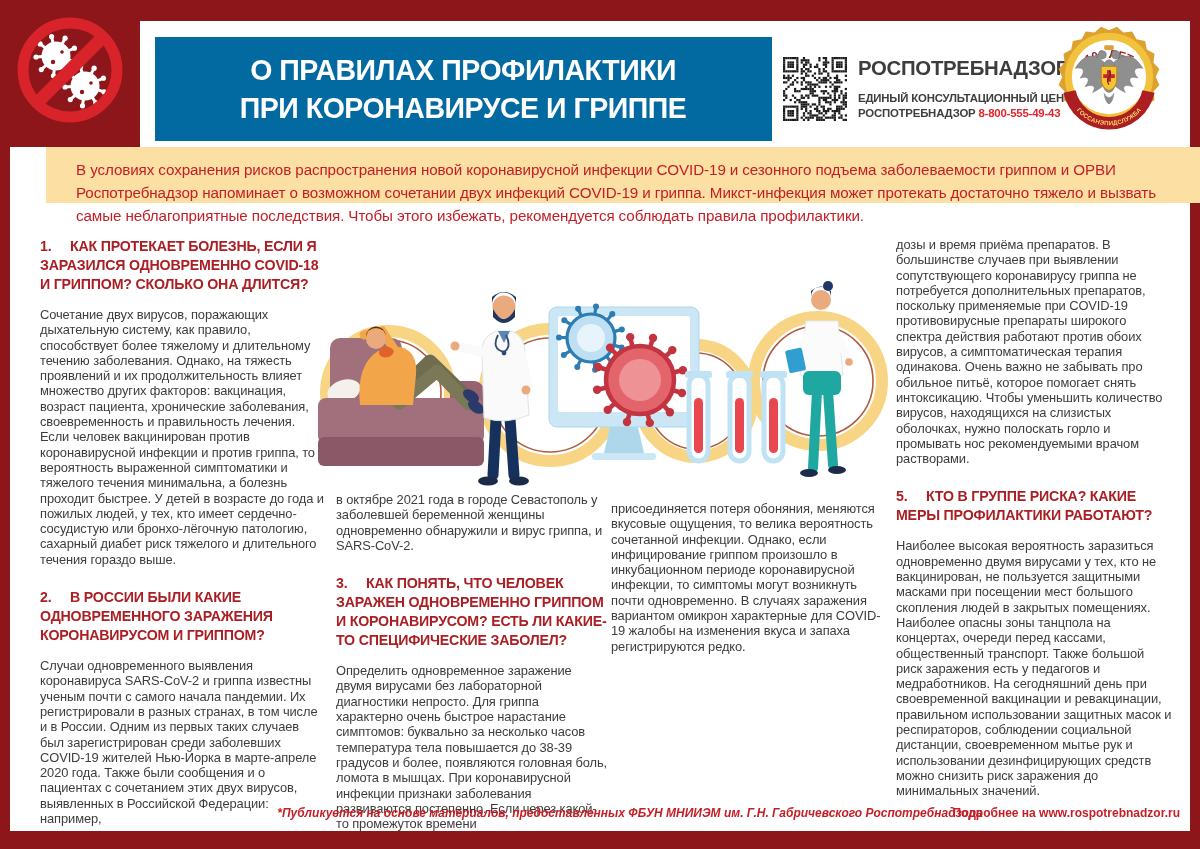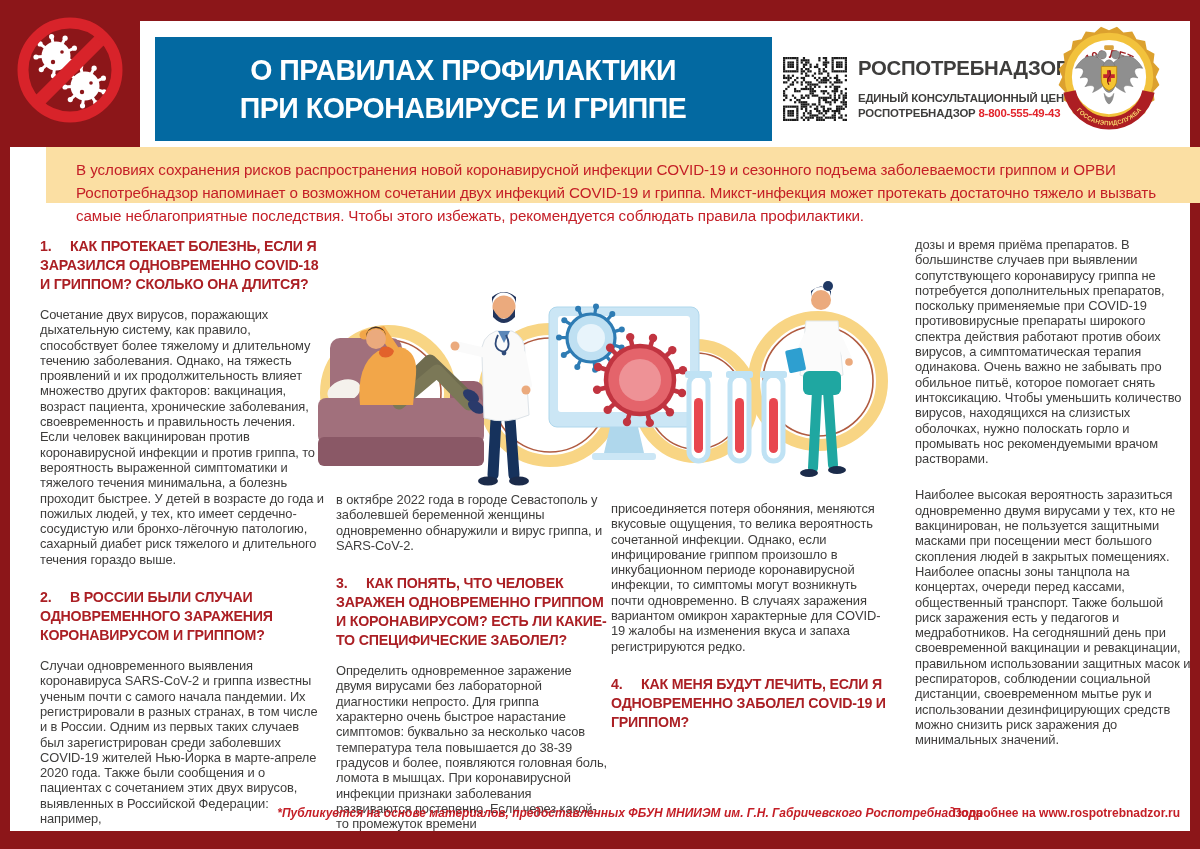--- a/index.html
+++ b/index.html
@@ -28,21 +28,21 @@
   #emblem-box{left:1056px;top:22px;width:106px;height:112px;}
   
   #intro-band{left:10px;top:147px;width:1180px;height:56px;background:#FBDFA3;box-sizing:border-box;
               padding:11px 26px 0 30px;margin-left:36px;}
   #intro-text{color:#C41E26;font-size:15.2px;line-height:23px;letter-spacing:-0.1px;}
   
   .col{position:absolute;}
   #col1{left:40px;top:237px;width:284px;}
   #col2{left:336px;top:492px;width:272px;}
   #col3{left:611px;top:501px;width:278px;}
-  #col4{left:896px;top:237px;width:277px;margin-left:19px;}
+  #col4{left:896px;top:237px;width:277px;}
   .h{color:#AB1F24;font-weight:bold;font-size:14.2px;line-height:19px;letter-spacing:-0.2px;margin:0 0 13px 0;}
   .hnum{display:inline-block;width:30px;}
   .p{color:#3E3D3C;font-size:12.9px;line-height:15.3px;letter-spacing:-0.1px;margin:0 0 21px 0;}
   
   #illustration{left:300px;top:243px;width:600px;height:246px;}
   
   #footer-attr{left:260px;top:806px;width:740px;text-align:center;color:#C41E26;
                font-size:12px;font-style:italic;font-weight:bold;}
   #footer-link{right:20px;top:806px;color:#C41E26;font-size:12px;font-weight:bold;}
 </style>
@@ -696,33 +696,33 @@
         <circle cx="521" cy="57" r="10" fill="#EBAA7D"></circle>
         <path d="M511,54 A10,10 0 0 1 531,53 L531,48 Q521,40 511,48 Z" fill="#1F3864"></path>
         <circle cx="528" cy="43" r="5" fill="#1F3864"></circle>
       </g>
     </svg>
   </div>
 
   <div class="col" id="col1">
       <div class="h"><span class="hnum">1.</span><span>КАК ПРОТЕКАЕТ БОЛЕЗНЬ, ЕСЛИ Я ЗАРАЗИЛСЯ ОДНОВРЕМЕННО COVID-18 И ГРИППОМ? СКОЛЬКО ОНА ДЛИТСЯ?</span></div>
       <p class="p">Сочетание двух вирусов, поражающих дыхательную систему, как правило, способствует более тяжелому и длительному течению заболевания. Однако, на тяжесть проявлений и их продолжительность влияет множество других факторов: вакцинация, возраст пациента, хронические заболевания, своевременность и правильность лечения. Если человек вакцинирован против коронавирусной инфекции и против гриппа, то вероятность выраженной симптоматики и тяжелого течения минимальна, а болезнь проходит быстрее. У детей в возрасте до года и пожилых людей, у тех, кто имеет сердечно-сосудистую или бронхо-лёгочную патологию, сахарный диабет риск тяжелого и длительного течения гораздо выше.</p>
-      <div class="h"><span class="hnum">2.</span><span>В РОССИИ БЫЛИ СЛУЧАИ ОДНОВРЕМЕННОГО ЗАРАЖЕНИЯ КОРОНАВИРУСОМ И ГРИППОМ?</span></div>
+      <div class="h"><span class="hnum">2.</span><span>В РОССИИ БЫЛИ КАКИЕ ОДНОВРЕМЕННОГО ЗАРАЖЕНИЯ КОРОНАВИРУСОМ И ГРИППОМ?</span></div>
       <p class="p">Случаи одновременного выявления коронавируса SARS-CoV-2 и гриппа известны ученым почти с самого начала пандемии. Их регистрировали в разных странах, в том числе и в России. Одним из первых таких случаев был зарегистрирован среди заболевших COVID-19 жителей Нью-Йорка в марте-апреле 2020 года. Также были сообщения и о пациентах с сочетанием этих двух вирусов, выявленных в Российской Федерации: например,</p>
     </div>
   <div class="col" id="col2">
-      <p class="p">в октябре 2022 года в городе Севастополь у заболевшей беременной женщины одновременно обнаружили и вирус гриппа, и SARS-CoV-2.</p>
+      <p class="p">в октябре 2021 года в городе Севастополь у заболевшей беременной женщины одновременно обнаружили и вирус гриппа, и SARS-CoV-2.</p>
       <div class="h"><span class="hnum">3.</span><span>КАК ПОНЯТЬ, ЧТО ЧЕЛОВЕК ЗАРАЖЕН ОДНОВРЕМЕННО ГРИППОМ И КОРОНАВИРУСОМ? ЕСТЬ ЛИ КАКИЕ-ТО СПЕЦИФИЧЕСКИЕ ЗАБОЛЕЛ?</span></div>
       <p class="p">Определить одновременное заражение двумя вирусами без лабораторной диагностики непросто. Для гриппа характерно очень быстрое нарастание симптомов: буквально за несколько часов температура тела повышается до 38-39 градусов и более, появляются головная боль, ломота в мышцах. При коронавирусной инфекции признаки заболевания развиваются постепенно. Если через какой-то промежуток времени</p>
     </div>
   <div class="col" id="col3">
       <p class="p">присоединяется потеря обоняния, меняются вкусовые ощущения, то велика вероятность сочетанной инфекции. Однако, если инфицирование гриппом произошло в инкубационном периоде коронавирусной инфекции, то симптомы могут возникнуть почти одновременно. В случаях заражения вариантом омикрон характерные для COVID-19 жалобы на изменения вкуса и запаха регистрируются редко.</p>
-      <div class="h"><span class="hnum">4.</span><span>КАК МЕНЯ БУДУТ ЛЕЧИТЬ, ЕСЛИ Я ОДНОВРЕМЕННО ЗАБОЛЕЛ COVID-19 И ГРИППОМ?</span></div>
     </div>
   <div class="col" id="col4">
       <p class="p">дозы и время приёма препаратов. В большинстве случаев при выявлении сопутствующего коронавирусу гриппа не потребуется дополнительных препаратов, поскольку применяемые при COVID-19 противовирусные препараты широкого спектра действия работают против обоих вирусов, а симптоматическая терапия одинакова. Очень важно не забывать про обильное питьё, которое помогает снять интоксикацию. Чтобы уменьшить количество вирусов, находящихся на слизистых оболочках, нужно полоскать горло и промывать нос рекомендуемыми врачом растворами.</p>
+      <div class="h"><span class="hnum">5.</span><span>КТО В ГРУППЕ РИСКА? КАКИЕ МЕРЫ ПРОФИЛАКТИКИ РАБОТАЮТ?</span></div>
       <p class="p">Наиболее высокая вероятность заразиться одновременно двумя вирусами у тех, кто не вакцинирован, не пользуется защитными масками при посещении мест большого скопления людей в закрытых помещениях. Наиболее опасны зоны танцпола на концертах, очереди перед кассами, общественный транспорт. Также большой риск заражения есть у педагогов и медработников. На сегодняшний день при своевременной вакцинации и ревакцинации, правильном использовании защитных масок и респираторов, соблюдении социальной дистанции, своевременном мытье рук и использовании дезинфицирующих средств можно снизить риск заражения до минимальных значений.</p>
     </div>
 
   <div class="abs" id="footer-attr">*Публикуется на основе материалов, предоставленных ФБУН МНИИЭМ им. Г.Н. Габричевского Роспотребнадзора</div>
   <div class="abs" id="footer-link">Подробнее на www.rospotrebnadzor.ru</div>
 
 </div>
 
 </body></html>

